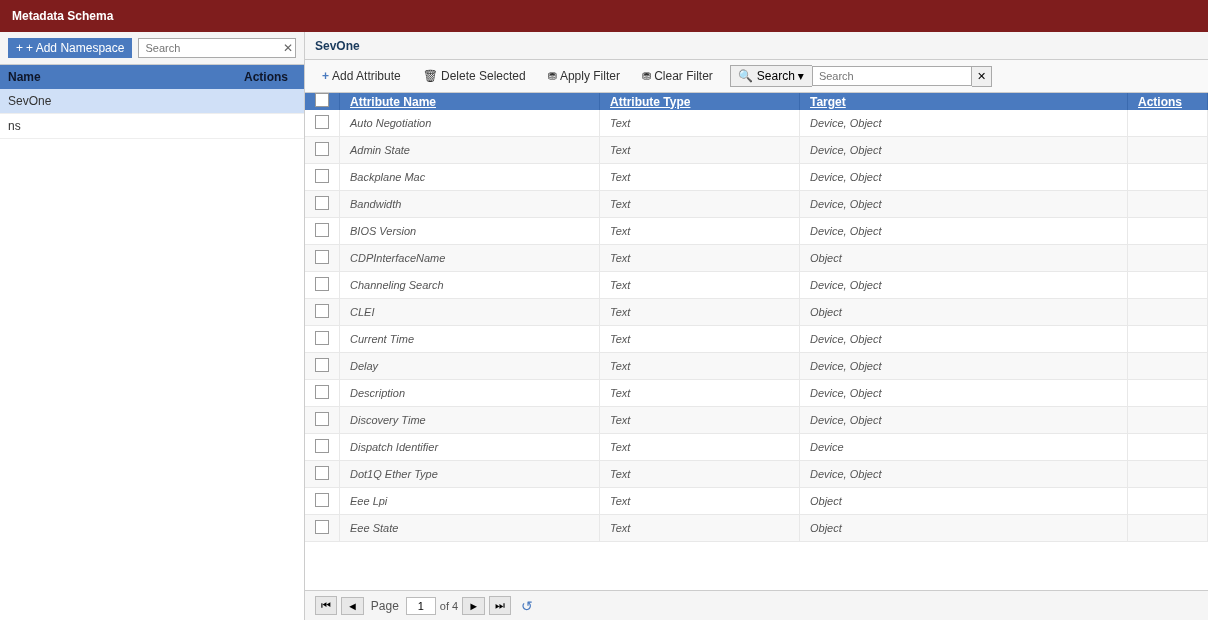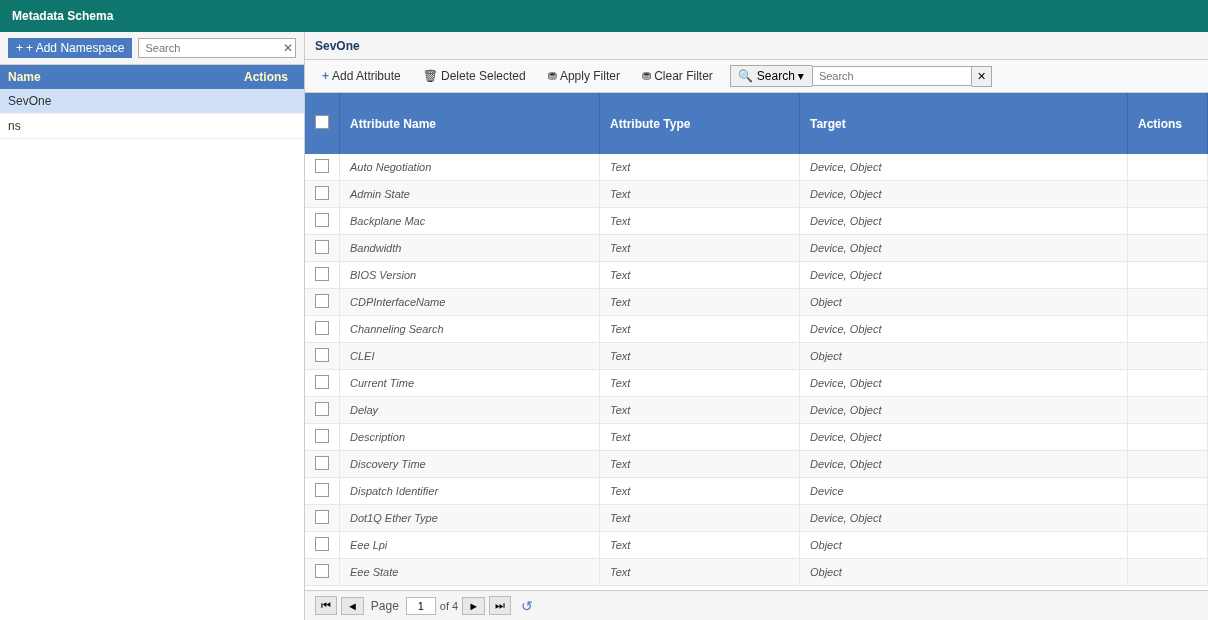--- a/index.html
+++ b/index.html
@@ -1,20 +1,20 @@
 <!DOCTYPE html>
 <html><head>
   <meta charset="utf-8">
   <style>
     * { box-sizing: border-box; margin: 0; padding: 0; font-family: Arial, sans-serif; font-size: 12px; }
 
     body { background: #f0f0f0; overflow: hidden; }
 
     .app-header {
-      background: #0f766e;
+      background: #7f1d1d;
       color: white;
       padding: 8px 12px;
       font-size: 14px;
       font-weight: bold;
       height: 32px;
       display: flex;
       align-items: center;
     }
 
     .main-layout {
@@ -76,21 +76,21 @@
       border: none;
       cursor: pointer;
       font-size: 12px;
       color: #666;
       line-height: 1;
     }
 
     .left-table-header {
       display: flex;
       background: #4a7abf;
-      color: #fef9c3;
+      color: #0f172a;
       font-weight: bold;
       padding: 5px 8px;
     }
 
     .left-table-header .col-name { flex: 1; }
     .left-table-header .col-actions { width: 60px; text-align: center; }
 
     .left-list { overflow-y: auto; }
 
     .left-list-item {
@@ -187,26 +187,27 @@
       width: 100%;
       border-collapse: collapse;
     }
 
     thead tr {
       background: #4a7abf;
       color: white;
     }
 
     thead th {
-      padding: 22px 10px;
+      padding: 0 10px;
       text-align: left;
       font-weight: bold;
       font-size: 12px;
       border-right: 1px solid #3a6aaf;
       white-space: nowrap;
+      text-decoration: underline;
     }
 
     thead th:first-child { width: 30px; text-align: center; }
     thead th:nth-child(2) { width: 260px; }
     thead th:nth-child(3) { width: 200px; }
     thead th:nth-child(4) { flex: 1; }
     thead th:last-child { width: 80px; }
 
     tbody tr {
       border-bottom: 1px solid #e8e8e8;

